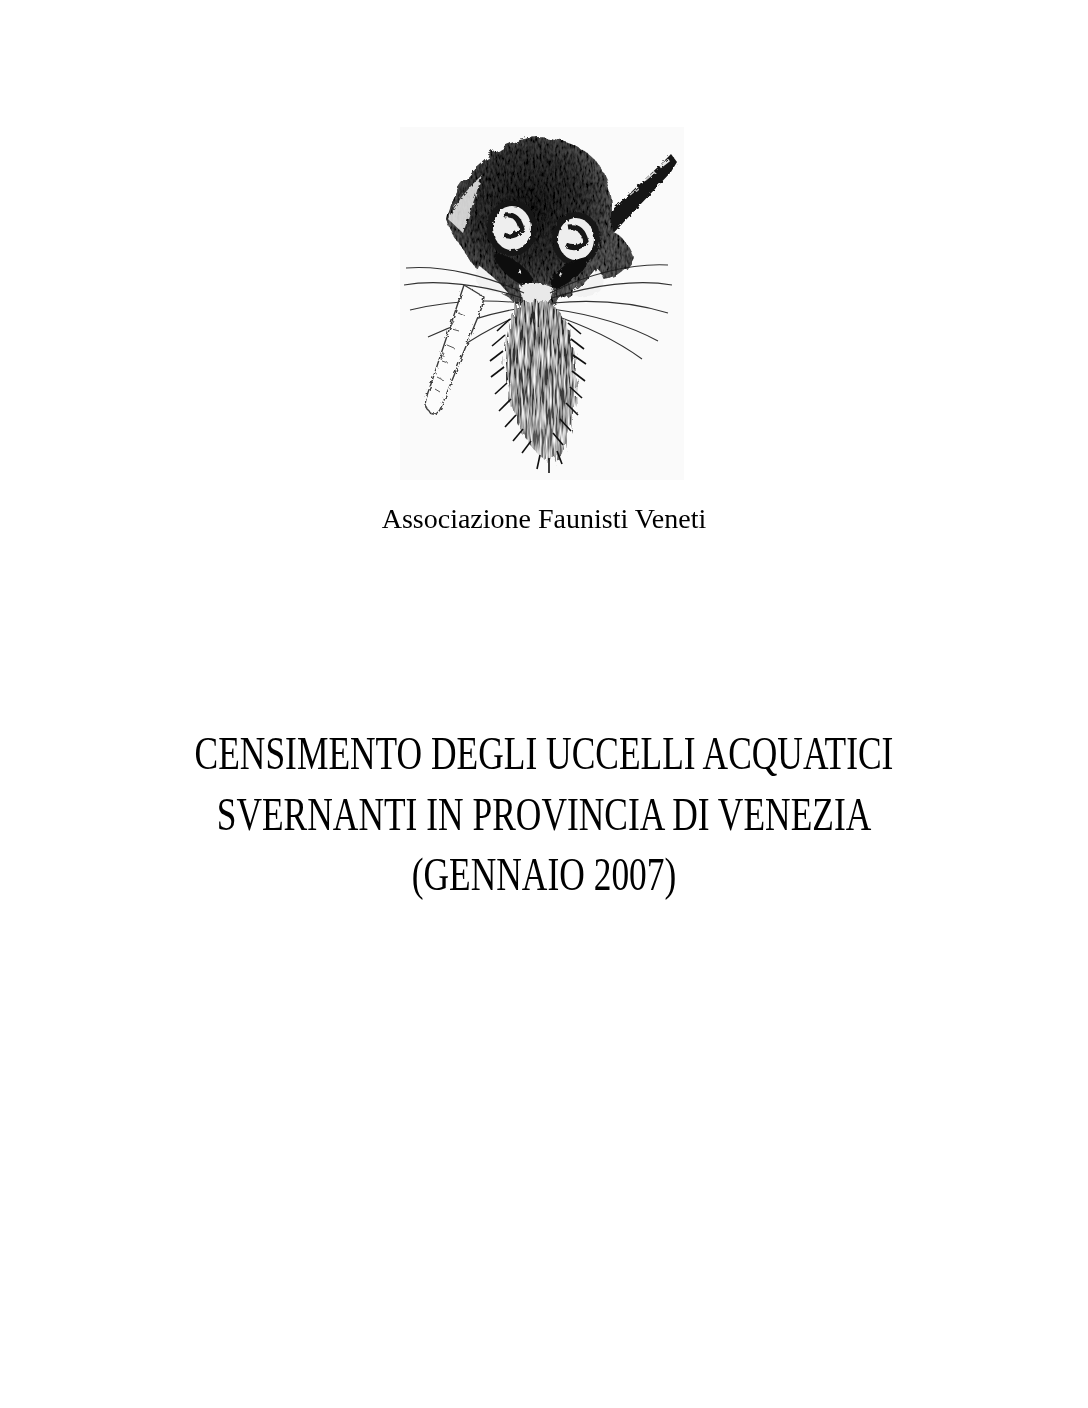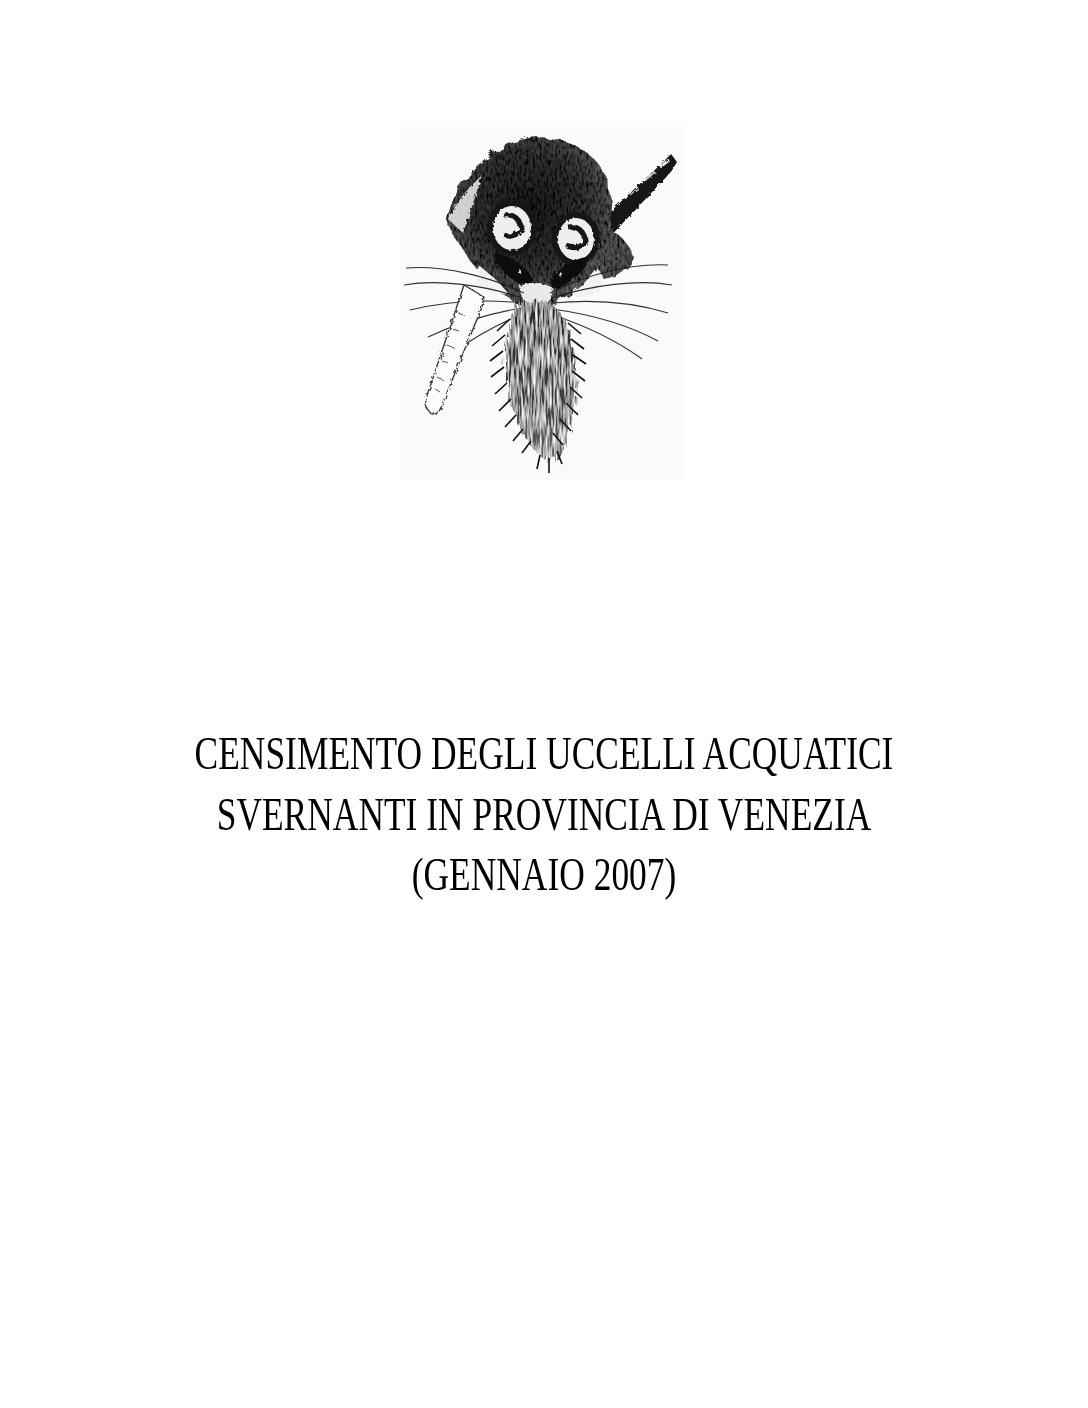--- a/index.html
+++ b/index.html
@@ -180,20 +180,21 @@
           <path d="M166,276 l12,12"></path>
         <path d="M160,292 l11,12"></path>
           <path d="M153,306 l10,12"></path>
         <path d="M140,328 l-3,14"></path>
           <path d="M149,331 l0,15"></path>
           <path d="M157,324 l5,13"></path>
       </g>
     </svg>
   </figure>
 
+  <div class="org-line">Associazione Faunisti Veneti</div>
 
   <h1 class="doc-title">
     <span class="tline">CENSIMENTO DEGLI UCCELLI ACQUATICI</span>
     <span class="tline">SVERNANTI IN PROVINCIA DI VENEZIA</span>
     <span class="tline">(GENNAIO 2007)</span>
   </h1>
 
 </div>
 
 </body></html>

